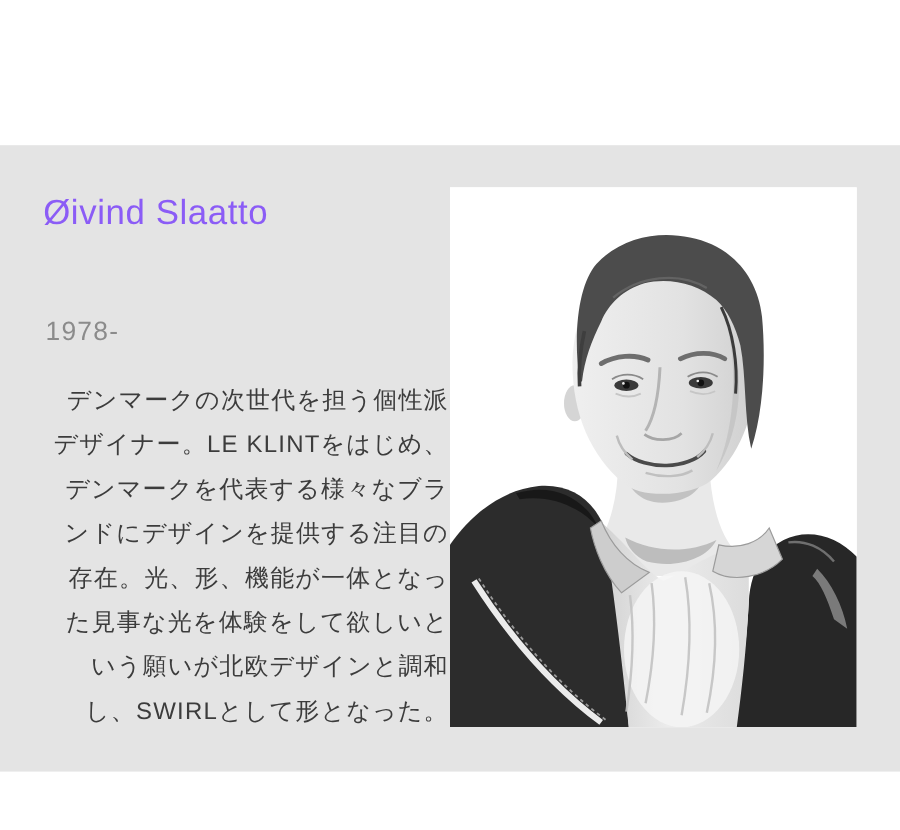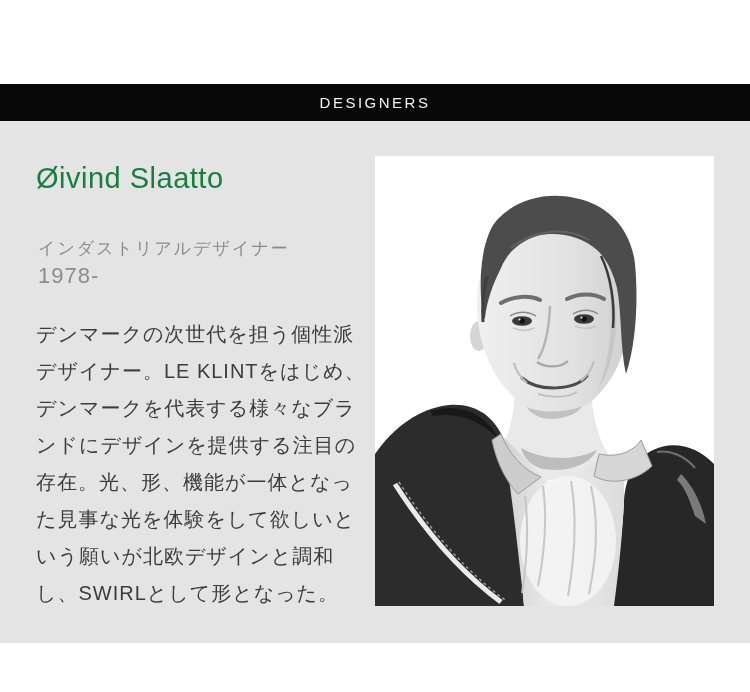--- a/index.html
+++ b/index.html
@@ -34,21 +34,21 @@
     width: 750px; height: 522px;
     background: #e4e4e4;
   }
 
   
   .designer-name {
     position: absolute;
     left: 36px; top: 161px;
     font-size: 29px;
     line-height: 34px;
-    color: #15803d;
+    color: #8b5cf6;
     letter-spacing: 0.5px;
     font-weight: 400;
   }
   .designer-kana {
     position: absolute;
     left: 38px; top: 200px;
     font-size: 16px;
     line-height: 20px;
     color: #8b8b8b;
     letter-spacing: 3px;
@@ -70,47 +70,43 @@
     letter-spacing: 1px;
   }
   .designer-bio {
     position: absolute;
     left: 36px; top: 316px;
     width: 338px;
     font-size: 20px;
     line-height: 37px;
     letter-spacing: 1px;
     color: #3c3c3c;
-    text-align: left;
+    text-align: right;
     word-break: break-all;
   }
 
   
   .portrait-photo {
     position: absolute;
     left: 375px; top: 156px;
     width: 339px; height: 450px;
     background: #ffffff;
     overflow: hidden;
   }
   .portrait-photo svg { display: block; width: 100%; height: 100%; }
 </style>
 </head>
 <body>
 
 <div class="page">
 
-  <div class="header-bar">
-    <span class="heading">DESIGNERS</span>
-  </div>
 
   <div class="profile-section"></div>
 
   <h1 class="designer-name">Øivind Slaatto</h1>
-  <div class="designer-profession">インダストリアルデザイナー</div>
   <div class="designer-years">1978-</div>
   <p class="designer-bio">デンマークの次世代を担う個性派デザイナー。LE KLINTをはじめ、デンマークを代表する様々なブランドにデザインを提供する注目の存在。光、形、機能が一体となった見事な光を体験をして欲しいという願いが北欧デザインと調和し、SWIRLとして形となった。</p>
 
   <div class="portrait-photo" role="img" aria-label="Black-and-white portrait photo of designer Øivind Slaatto wearing a dark jacket over a light shirt">
     <svg viewBox="0 0 339 450" xmlns="http://www.w3.org/2000/svg">
       <defs>
         <linearGradient id="faceGrad" x1="0" y1="0" x2="1" y2="0">
           <stop offset="0" stop-color="#efefef"></stop>
           <stop offset="0.6" stop-color="#e2e2e2"></stop>
           <stop offset="1" stop-color="#cfcfcf"></stop>

